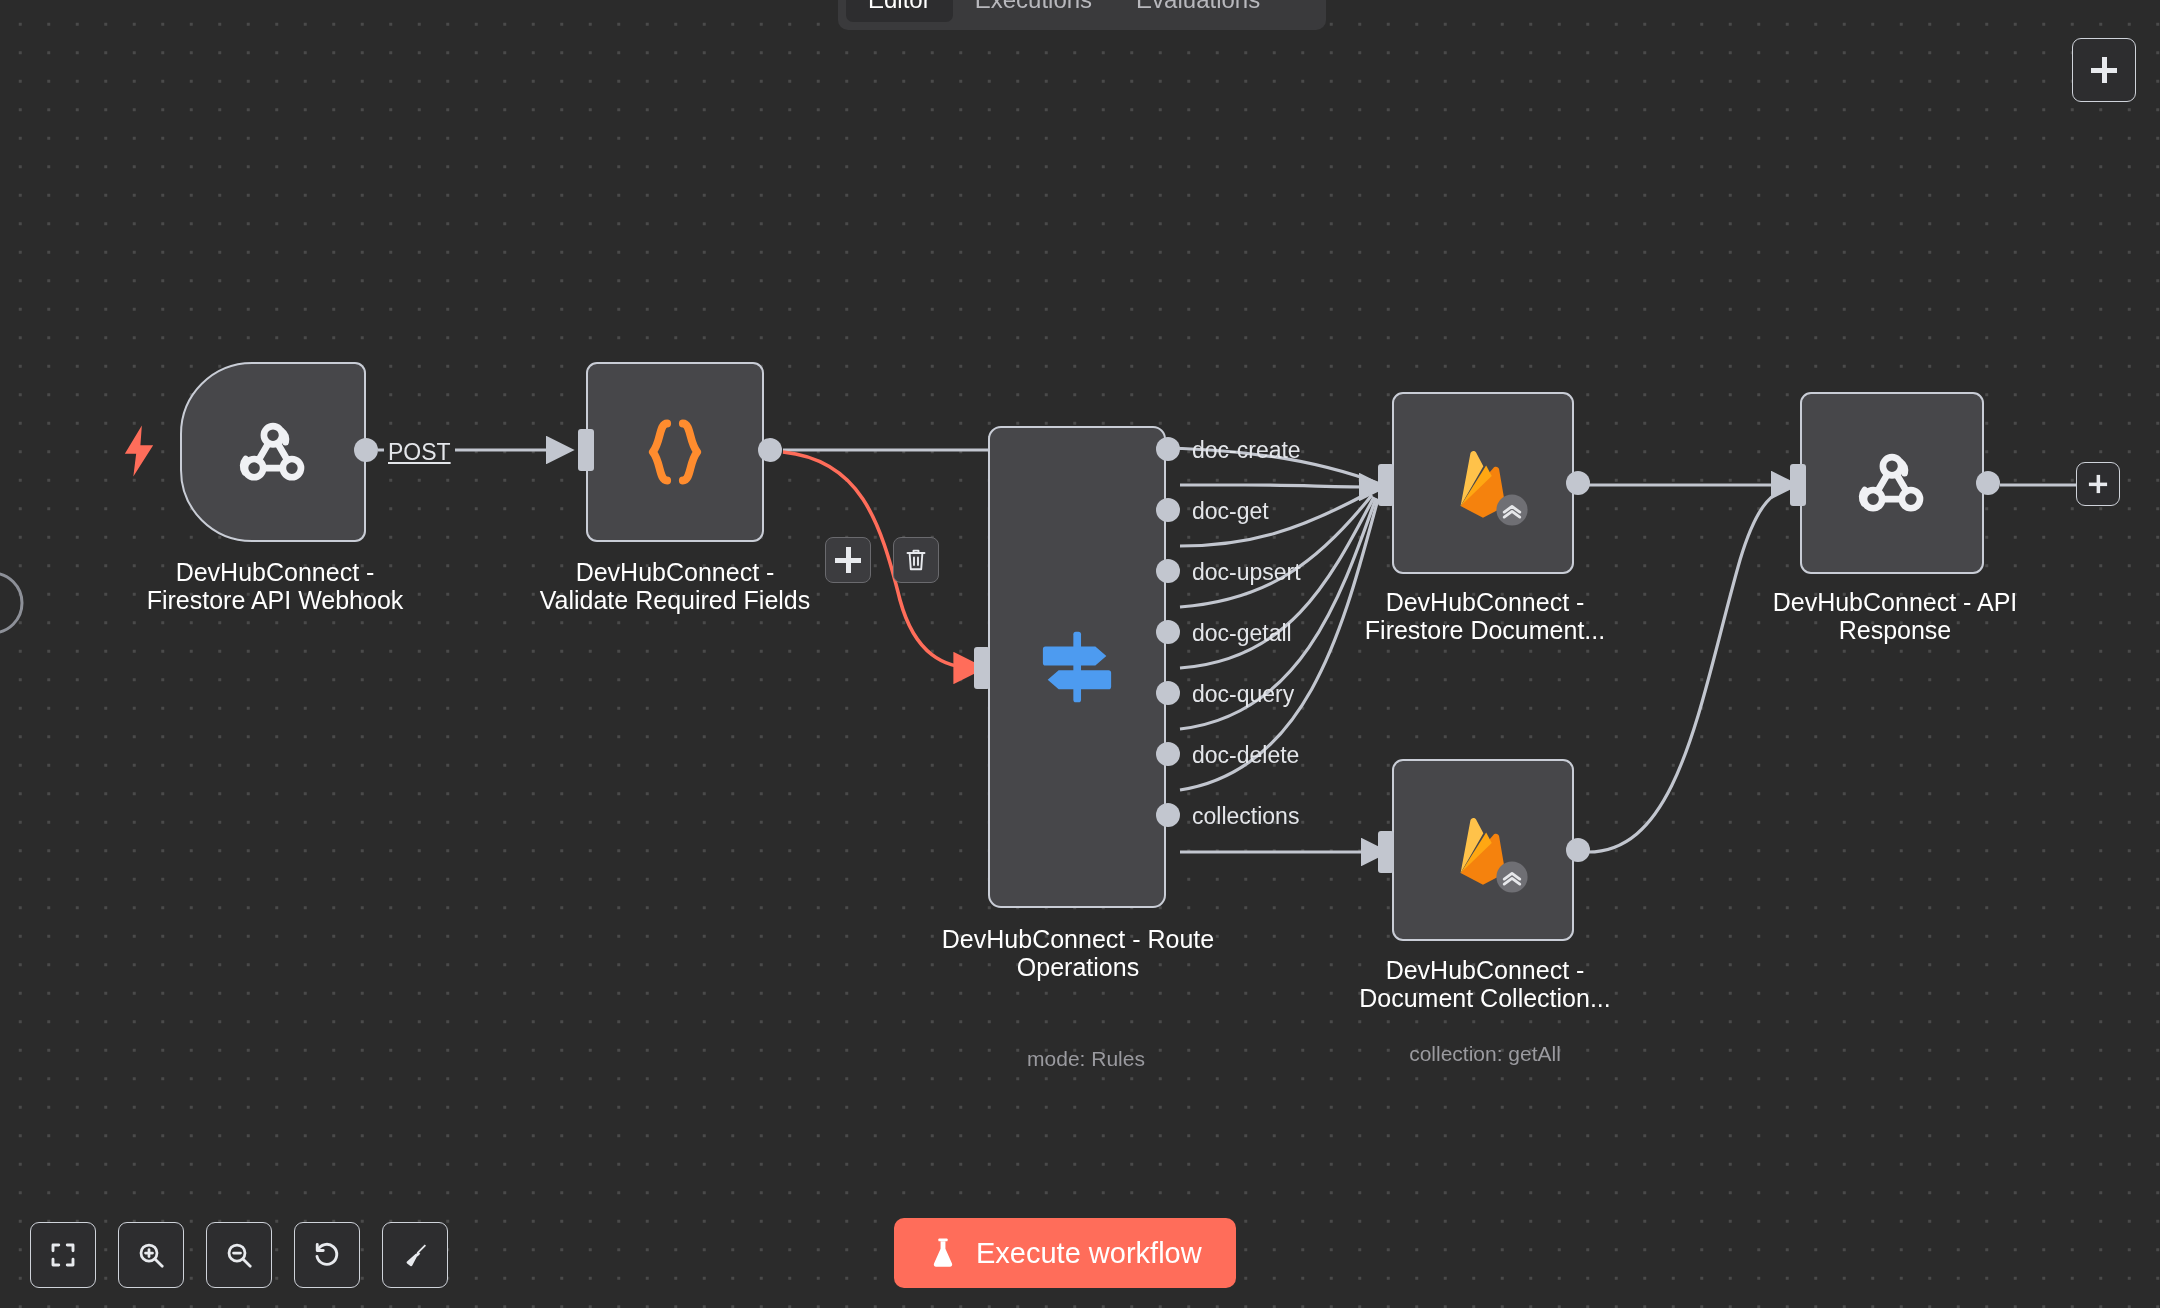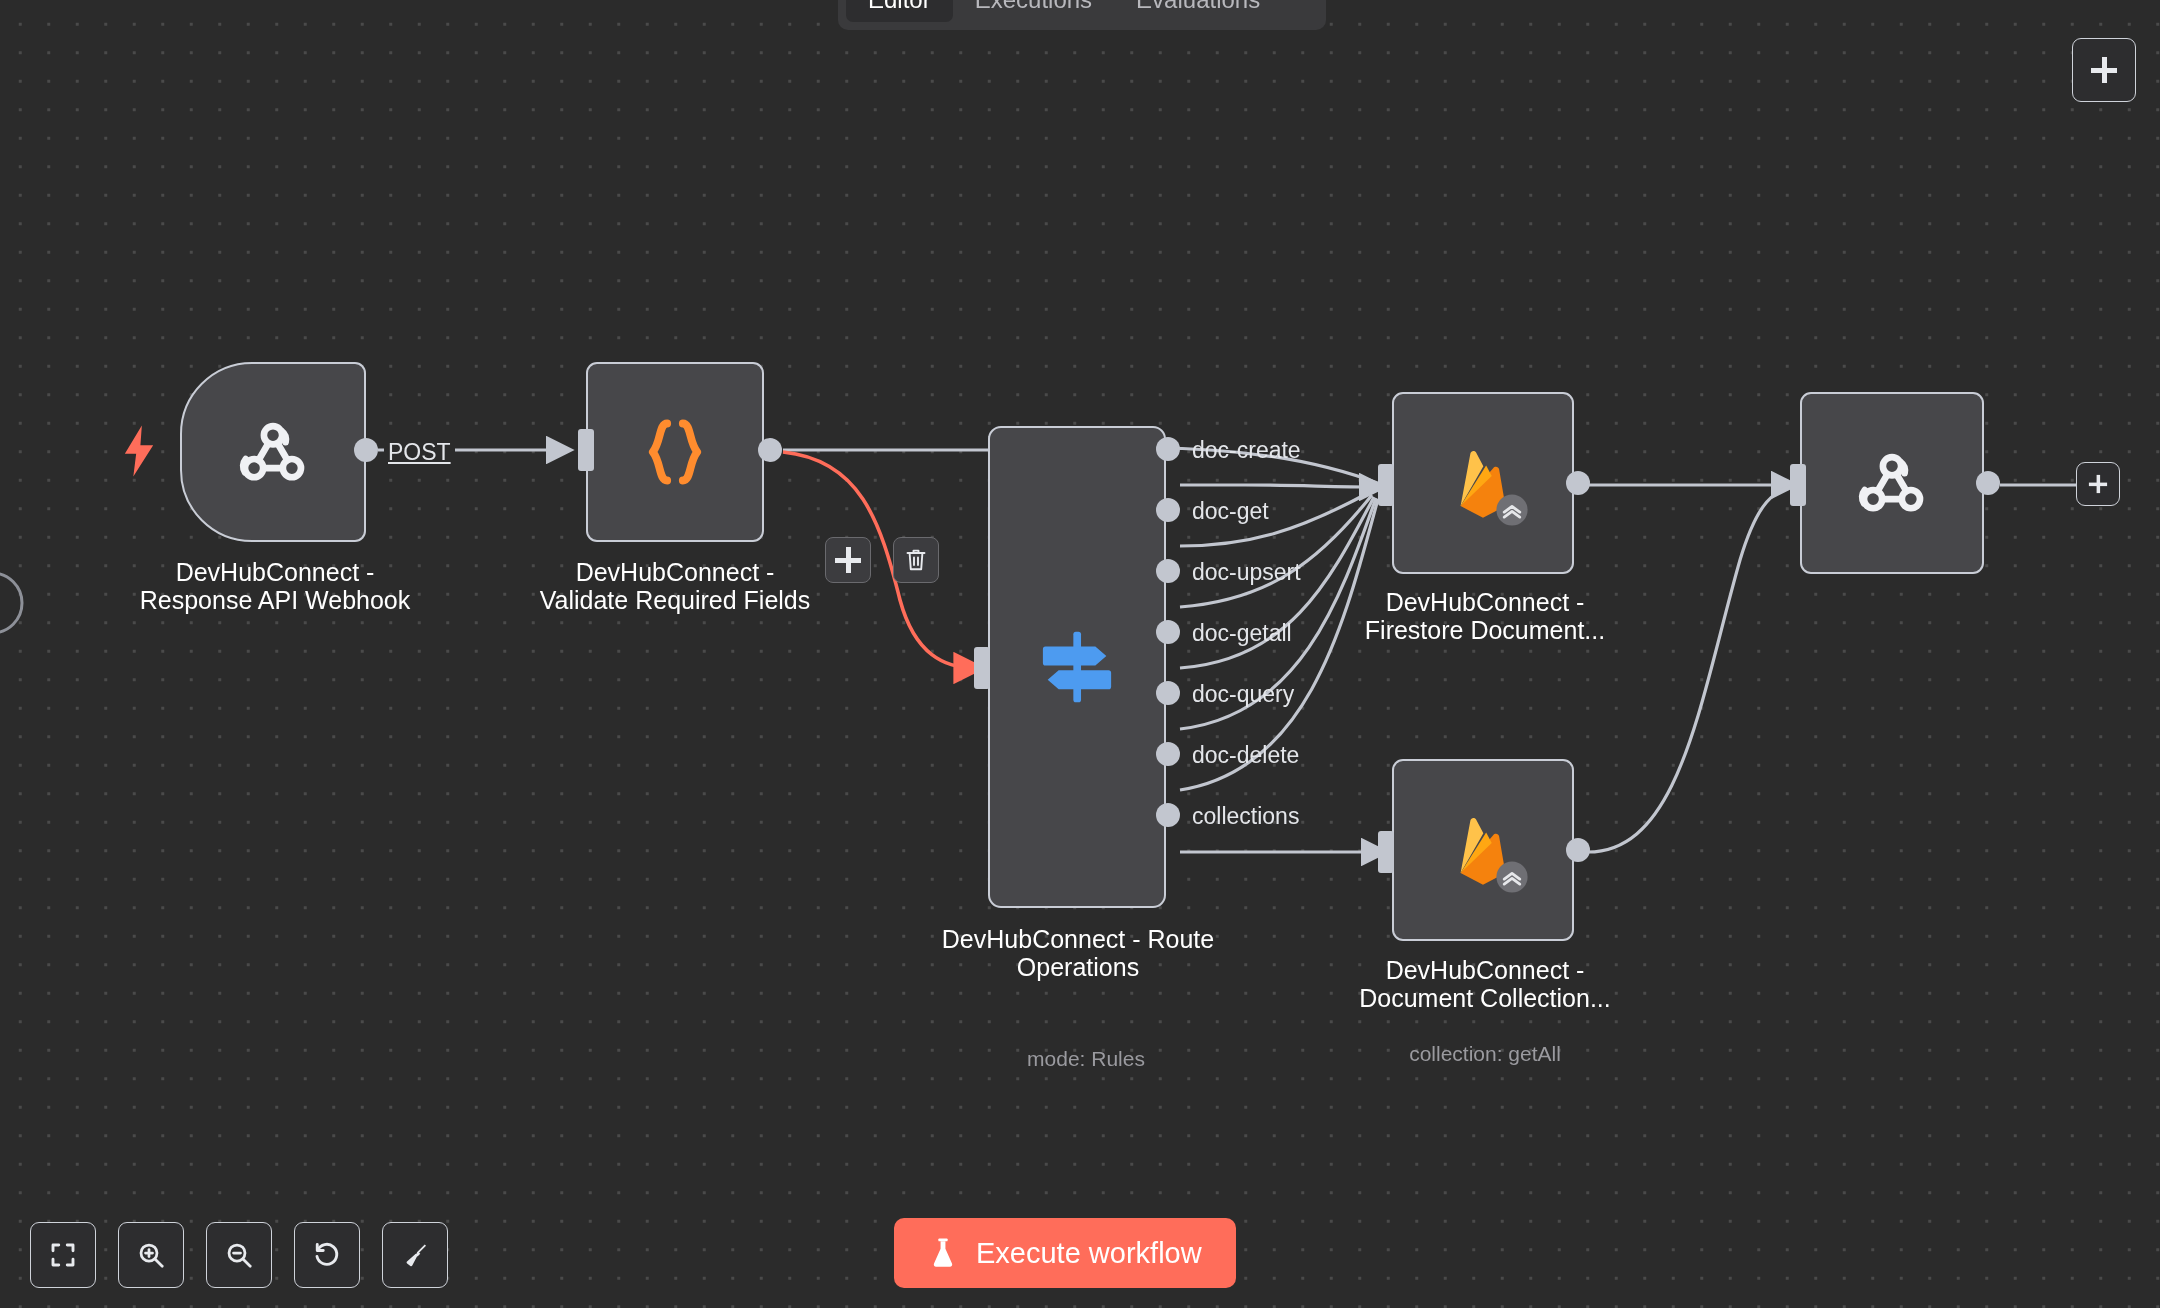--- a/index.html
+++ b/index.html
@@ -240,21 +240,21 @@
     </svg>
   </div>
 
   <svg style="position:absolute;left:122px;top:425px;z-index:14;" width="34" height="52" viewBox="0 0 24 36">
     <path d="M14 0 L2 20 L10 20 L8 36 L22 14 L13 14 Z" fill="#ff6d5a"></path>
   </svg>
   <div class="dot" style="left:354px; top:438px;"></div>
   <div class="edgelabel" style="left:384px; top:439px;text-decoration:underline;">POST</div>
   <div class="nodelabel" style="left:80px; top:558px; width:390px;">
     <div>DevHubConnect -</div>
-    <div>Response API Webhook</div>
+    <div>Firestore API Webhook</div>
   </div>
 
   <div class="inrect" style="left:578px; top:429px;"></div>
   <div class="node std" style="left:586px; top:362px; width:178px; height:180px;">
     <svg width="74" height="84" viewBox="0 0 24 28">
       <g fill="none" stroke="#ff8c2e" stroke-width="2.6" stroke-linecap="round" stroke-linejoin="round">
         <path d="M9.4 4.5 C6.6 4.5 7.4 10.6 4.6 14 C7.4 17.4 6.6 23.5 9.4 23.5"></path>
         <path d="M14.6 4.5 C17.4 4.5 16.6 10.6 19.4 14 C16.6 17.4 17.4 23.5 14.6 23.5"></path>
       </g>
     </svg>
@@ -374,20 +374,24 @@
         <circle cx="17.4" cy="16.6" r="2.6"></circle>
         <path d="M10.7 9.5 L7.9 14.3"></path>
         <path d="M9.2 16.6 L14.8 16.6"></path>
         <path d="M13.3 9.5 L16.1 14.3"></path>
         <path d="M14.4 6.0 A3.2 3.2 0 0 1 15.6 9.2"></path>
         <path d="M4.2 14.0 A3.2 3.2 0 0 0 4.0 17.8"></path>
       </g>
     </svg>
   </div>
   <div class="dot" style="left:1976px; top:471px;"></div>
+  <div class="nodelabel" style="left:1700px; top:588px; width:390px;">
+    <div>DevHubConnect - API</div>
+    <div>Response</div>
+  </div>
 
   <div class="sqbtn" style="left:2076px; top:462px; width:42px; height:42px; border-width:1.4px;">
     <span class="plus-ico" style="transform:scale(0.7);"></span>
   </div>
 
   <div class="toolbar">
     <div class="sqbtn">
       <svg width="30" height="30" viewBox="0 0 24 24">
         <g fill="none" stroke="#e8eaee" stroke-width="2.3" stroke-linecap="round" stroke-linejoin="round">
           <path d="M4 8.6 V4 H8.6"></path>

